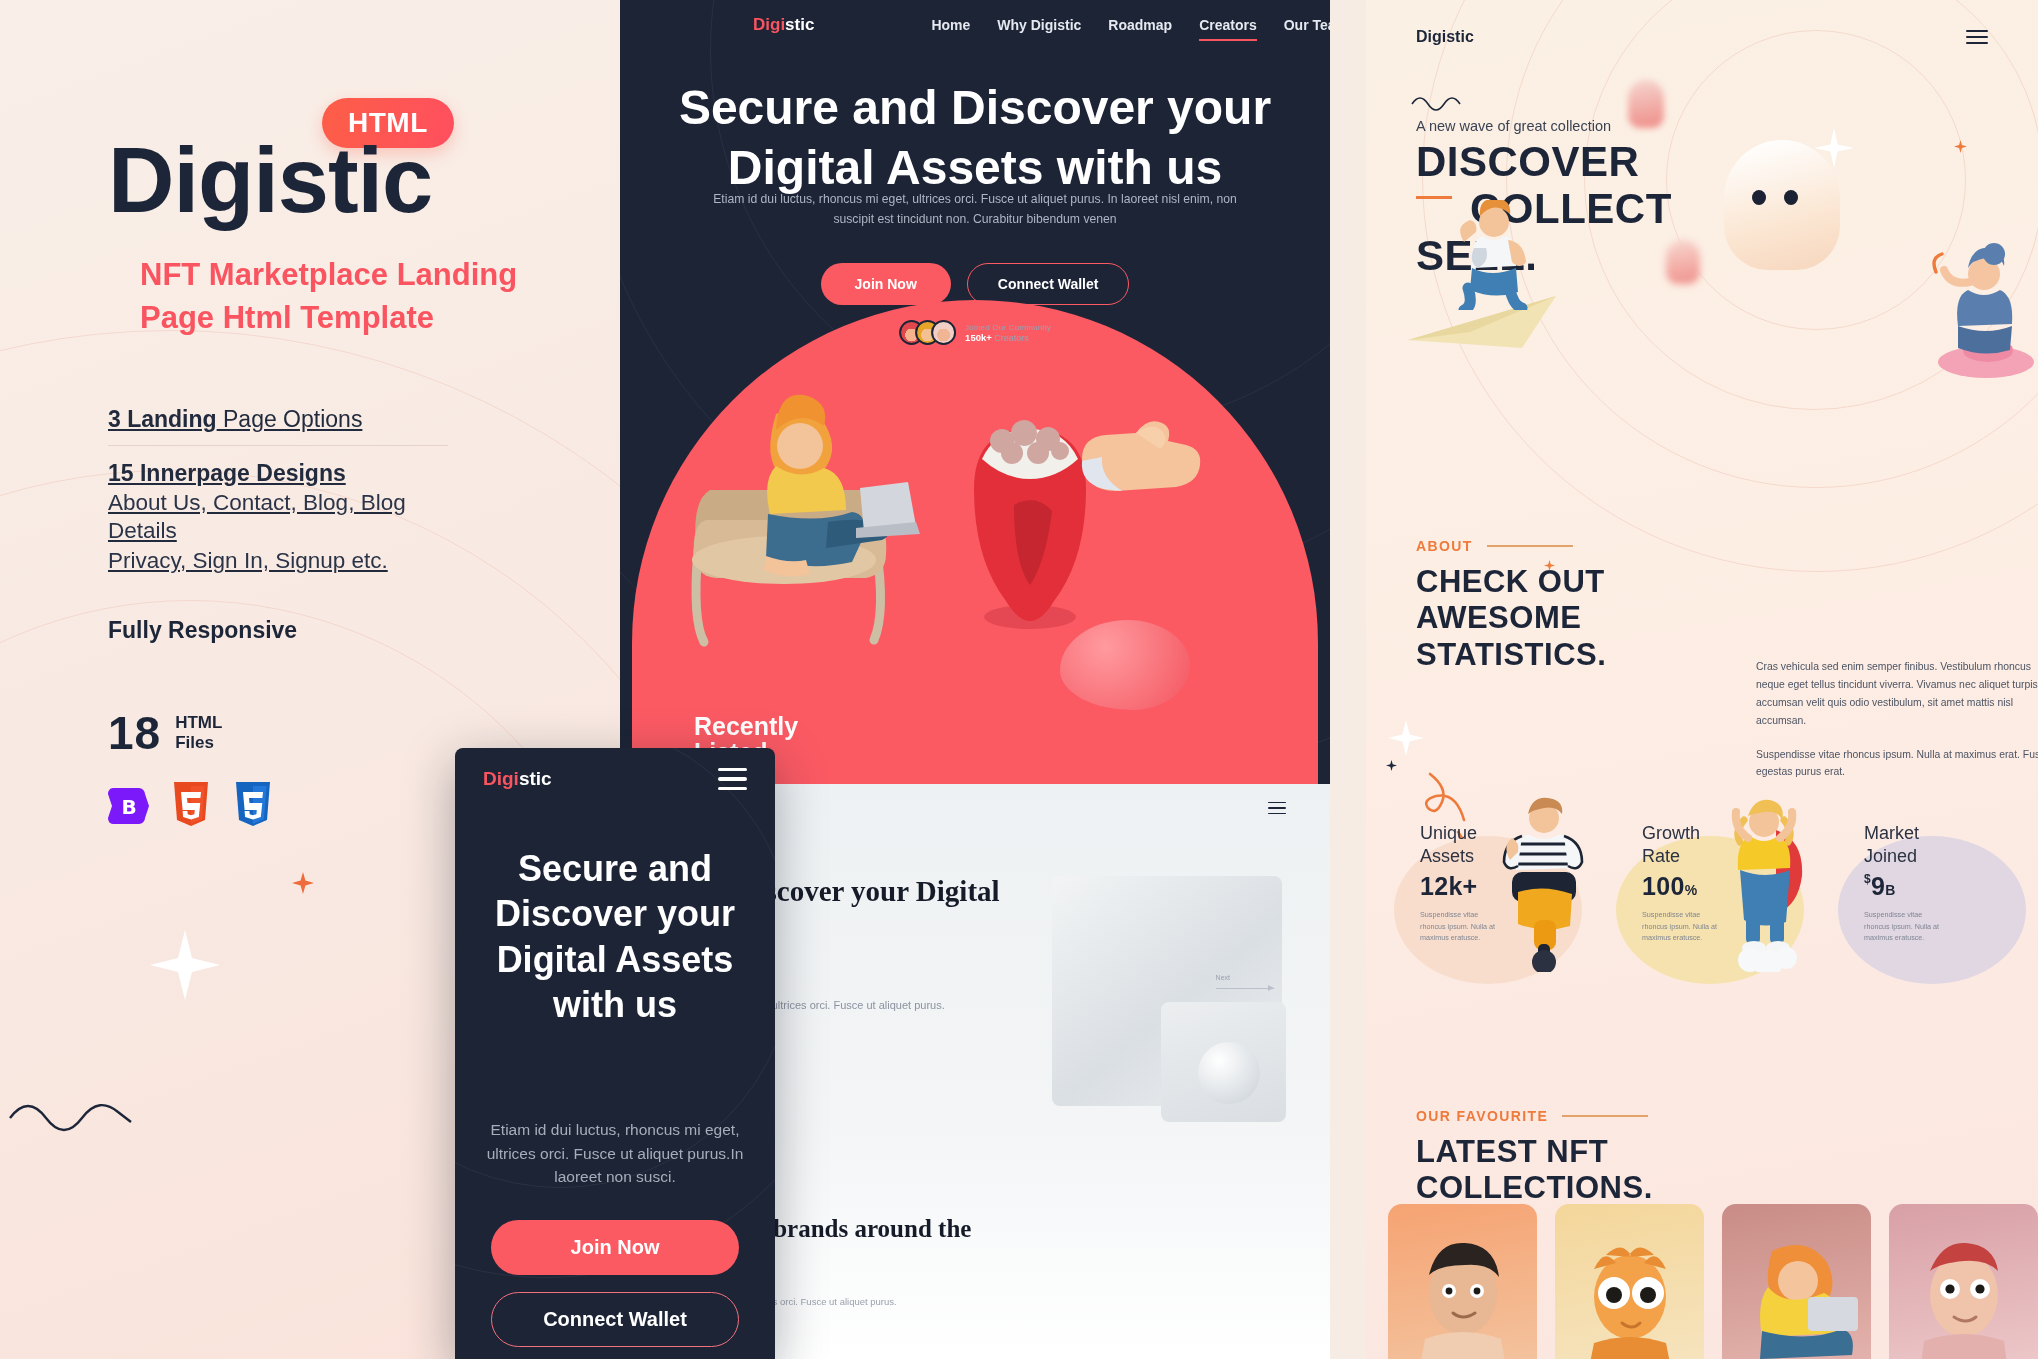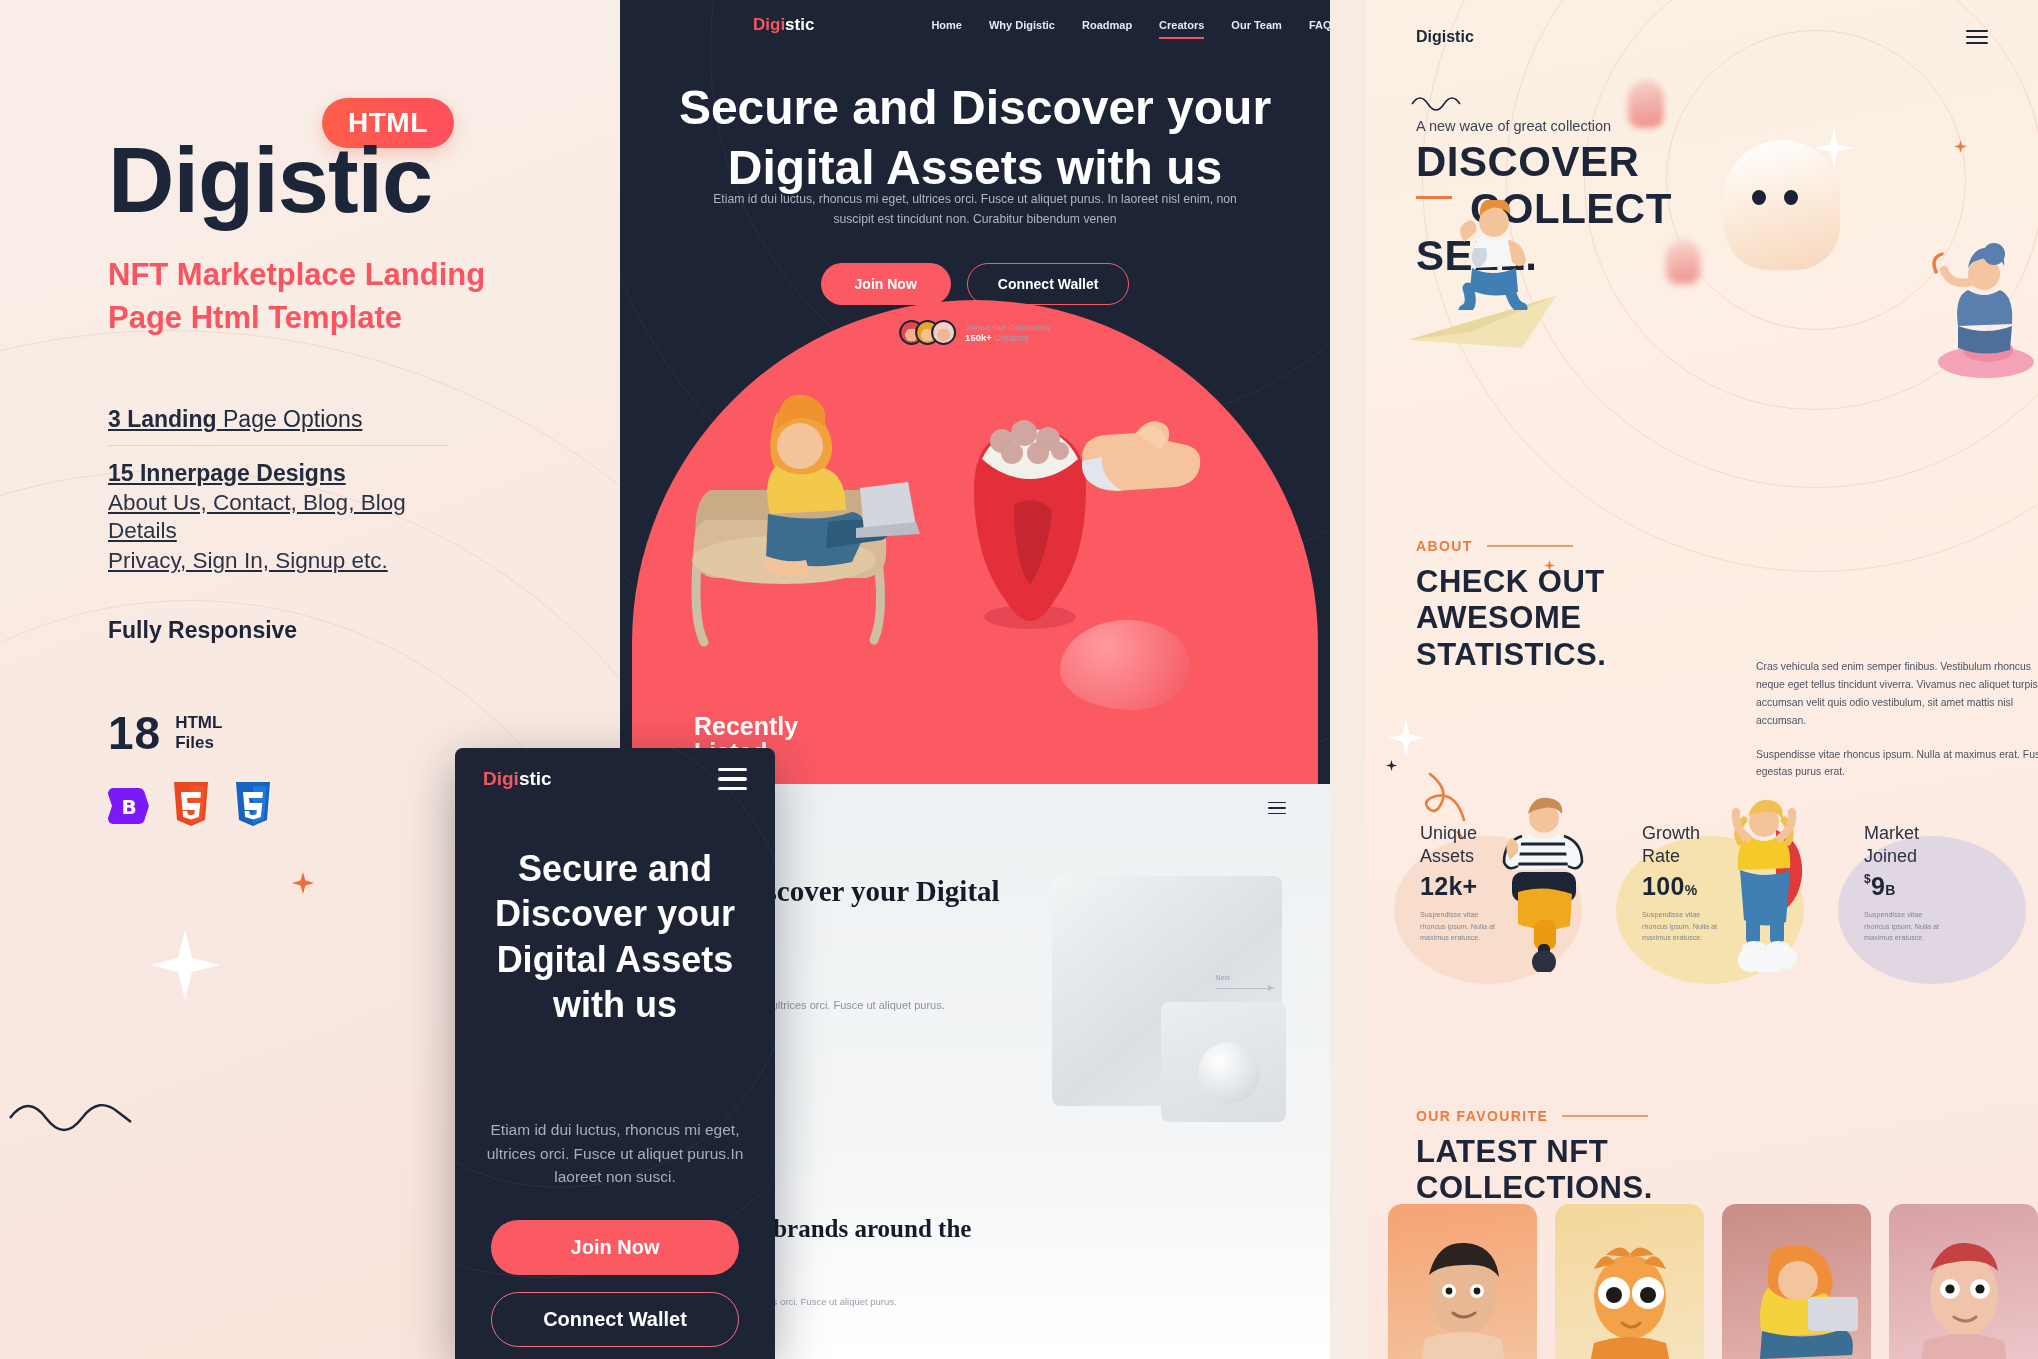--- a/index.html
+++ b/index.html
@@ -33,21 +33,21 @@
     color:#fff; font-weight:bold; font-size:28px;
     padding:9px 26px; border-radius:30px; letter-spacing:.5px;
     box-shadow:0 6px 16px rgba(253,94,71,.28);
   }
   .brand-title {
     font-size:92px; color:#1d2639; font-weight:bold;
     letter-spacing:-1px; line-height:1; margin-top:62px;
   }
   .brand-sub {
     color:#f9545f; font-size:31px; font-weight:bold; line-height:1.38;
-    margin-top:28px; max-width:420px;
+    margin-top:28px; max-width:420px;margin-left:32px;
   }
   .feat-block { margin-top:52px; width:340px; }
   .feat-line {
     font-size:23px; color:#222b3d; padding:14px 0 12px 0;text-decoration:underline;
   }
   .feat-line.div { border-bottom:1px solid #e7d3c9; }
   .feat-line b { font-weight:bold; }
   .feat-sub { font-size:22.5px; color:#2a3347; line-height:1.25; padding-top:2px; }
   .feat-strong { font-size:23px; font-weight:bold; color:#1d2639; margin-top:30px; }
 
@@ -84,21 +84,21 @@
   .a3 { width:1320px; height:1320px; left:-180px; top:-540px; }
 
   .desk-nav {
     position:absolute; left:0; top:0; width:100%; height:50px;
     display:flex; align-items:center; z-index:5;
   }
   .desk-logo { font-size:17px; font-weight:bold; color:#fff; margin-left:133px; }
   .desk-logo span { color:#f9545f; }
   .desk-menu { display:flex; gap:27px; margin-left:117px; }
   .desk-menu a {
-    font-size:11px; color:#e6e9f0; text-decoration:none; font-weight:bold;
+    font-size:14px; color:#e6e9f0; text-decoration:none; font-weight:bold;
     white-space:nowrap; position:relative;
   }
   .desk-menu a.active:after {
     content:""; position:absolute; left:0; right:0; bottom:-8px; height:2px; background:#f9545f;
   }
 
   .hero-h {
     position:absolute; left:0; right:0; top:78px; text-align:center; z-index:5;
     color:#fff; font-size:48px; font-weight:bold; line-height:1.24;
   }

